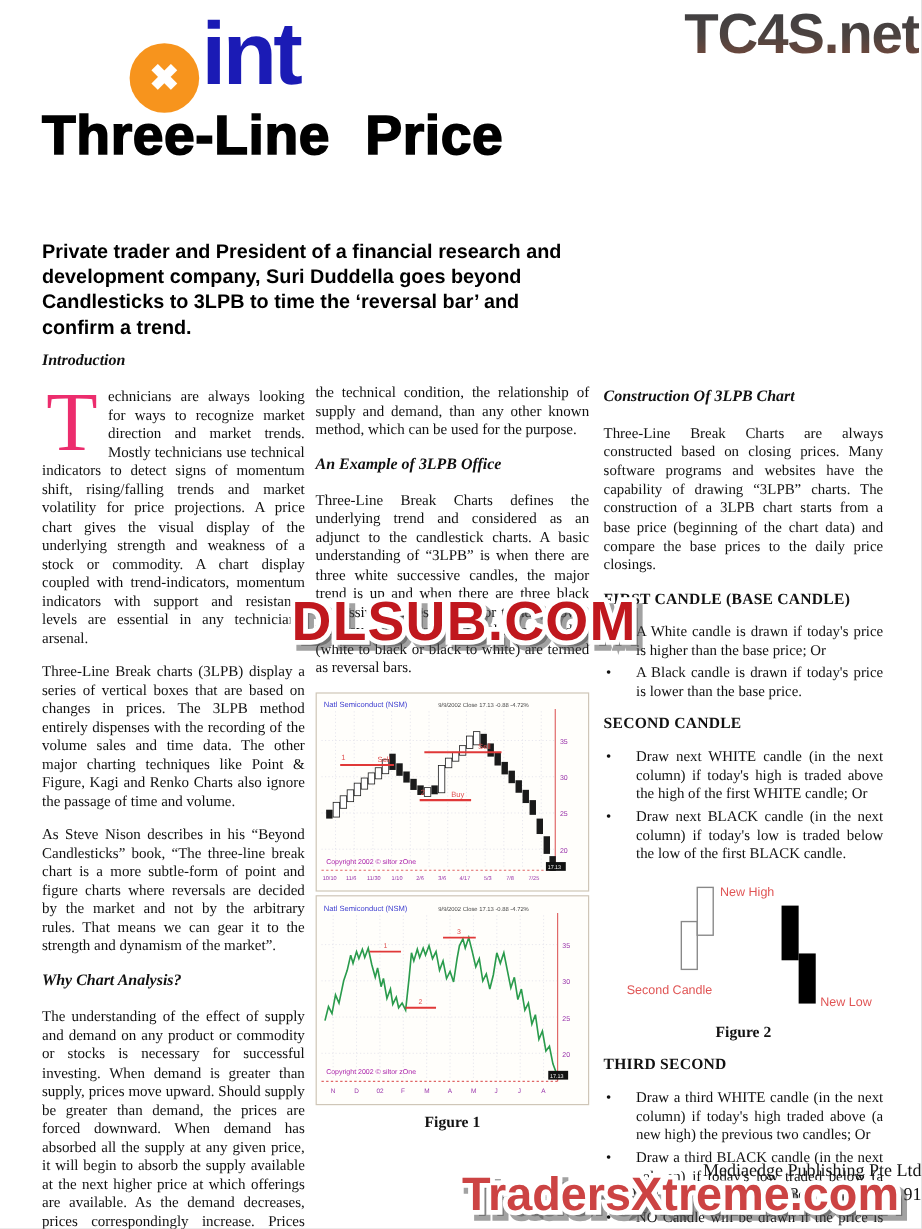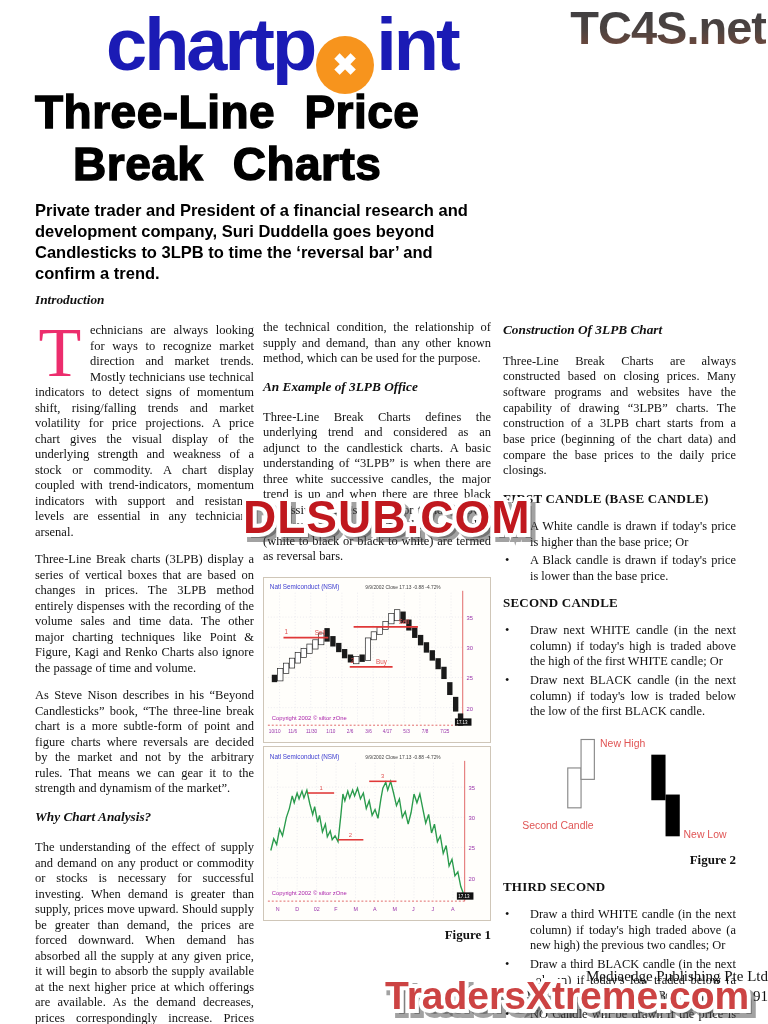--- a/index.html
+++ b/index.html
@@ -40,21 +40,21 @@
   .h-ital { font-style:italic; font-weight:bold; font-size:13.3px; margin-bottom:15px; }
   .h-caps { font-weight:bold; font-size:13px; letter-spacing:.2px; margin:10px 0 12px; }
   .dropcap { float:left; font-size:70px; line-height:54px; width:50px;
              color:#ec2d6d; margin:3px 5px 0 0; text-align:center; }
   .bullet { display:flex; margin-bottom:3px; }
   .bullet .dot { flex:none; width:27px; padding-left:2px; }
   .bullet .bt  { flex:1; text-align:justify; }
 
   
   .chartbox { border:1px solid #cfc6b8; background:#fffefb; margin-bottom:3px; }
-  .figcap { text-align:right; font-weight:bold; font-size:13px; margin-top:6px; }
+  .figcap { text-align:center; font-weight:bold; font-size:13px; margin-top:6px; }
   .fig2wrap { margin:10px 0 2px; }
   svg text { font-family:"Liberation Sans", sans-serif; }
 
   
   .wm { position:absolute; z-index:50; font-family:"Liberation Sans", sans-serif;
         font-weight:bold; white-space:nowrap; }
   .wm span { white-space:nowrap; }
   .wm .shadow { position:absolute; left:5px; top:5px; color:rgba(70,70,70,.5);
         -webkit-text-stroke:8px rgba(70,70,70,.5); }
   .wm .outline { position:absolute; left:0; top:0; color:#fff; -webkit-text-stroke:8px #fff; }
@@ -66,29 +66,28 @@
 
   
   .footer { position:absolute; left:0; top:966px; width:768px; text-align:right;
             font-size:15px; line-height:1.35; color:#111; }
 </style>
 </head>
 <body>
 
 <div class="page">
 
-  <div class="logo"><span>chartp</span><span class="disc">
+  <div class="logo"><span class="disc">
         <span>✖</span>
       </span><span>int</span></div>
 
   <div class="wm-tc4s">TC4S.net</div>
 
   <div class="title">
     <div>Three-Line Price</div>
-    <div>Break Charts</div>
   </div>
   <div class="standfirst">Private trader and President of a financial research and development company, Suri Duddella goes beyond Candlesticks to 3LPB to time the ‘reversal bar’ and confirm a trend.</div>
 
   <div class="col col1">
     <div class="h-ital">Introduction</div>
     <p><span class="dropcap">T</span><span>echnicians are always looking for ways to recognize market direction and market trends. Mostly technicians use technical indicators to detect signs of momentum shift, rising/falling trends and market volatility for price projections. A price chart gives the visual display of the underlying strength and weakness of a stock or commodity. A chart display coupled with trend-indicators, momentum indicators with support and resistance levels are essential in any technician's arsenal.</span></p>
     <p>Three-Line Break charts (3LPB) display a series of vertical boxes that are based on changes in prices. The 3LPB method entirely dispenses with the recording of the volume sales and time data. The other major charting techniques like Point &amp; Figure, Kagi and Renko Charts also ignore the passage of time and volume.</p>
     <p>As Steve Nison describes in his “Beyond Candlesticks” book, “The three-line break chart is a more subtle-form of point and figure charts where reversals are decided by the market and not by the arbitrary rules. That means we can gear it to the strength and dynamism of the market”.</p>
     <div class="h-ital">Why Chart Analysis?</div>
     <p>The understanding of the effect of supply and demand on any product or commodity or stocks is necessary for successful investing. When demand is greater than supply, prices move upward. Should supply be greater than demand, the prices are forced downward.  When demand has absorbed all the supply at any given price, it will begin to absorb the supply available at the next higher price at which offerings are available. As the demand decreases, prices correspondingly increase. Prices recede as a result of absence of demand or an oversupply.</p>

